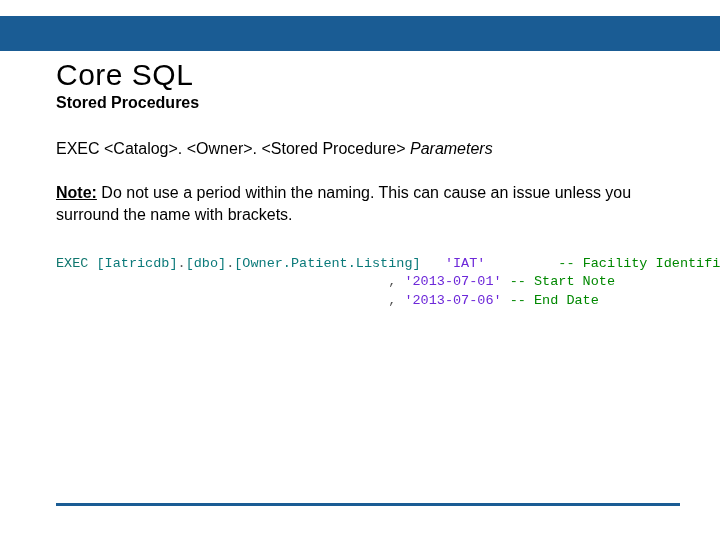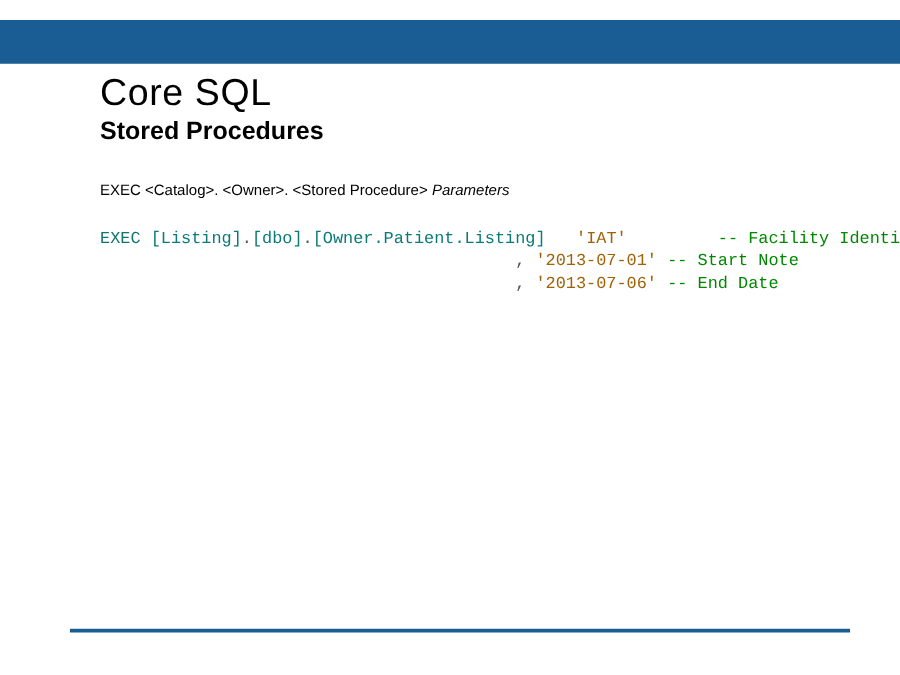--- a/index.html
+++ b/index.html
@@ -23,40 +23,39 @@
     left: 0;
     width: 100%;
     height: 35px;
     background: #1a5c94;
   }
   .content {
     position: absolute;
     top: 58px;
     left: 56px;
     right: 40px;
-    margin-left: 24px;
   }
   .title {
     font-size: 30px;
     font-weight: 400;
     letter-spacing: 0.5px;
     margin: 0 0 2px 0;
   }
   .subtitle {
-    font-size: 20px;
+    font-size: 16px;
     font-weight: bold;
     margin: 0 0 28px 0;
   }
   .body-text {
     font-size: 16px;
     line-height: 1.35;
     margin: 0 0 24px 0;
   }
   .syntax-line {
-    font-size: 12px;
+    font-size: 16px;
     margin: 0 0 24px 0;
   }
   .syntax-line .italic {
     font-style: italic;
   }
   .note-line {
     font-size: 16px;
     line-height: 1.35;
     margin: 0 0 30px 0;
   }
@@ -66,21 +65,21 @@
   }
   .code-block {
     font-family: Consolas, "Courier New", monospace;
     font-size: 13.5px;
     white-space: pre;
     line-height: 1.35;
   }
   .kw   { color: #0f766e; }
   .id   { color: #0b7a7a; }
   .pun  { color: #555555; }
-  .str  { color: #a16207; }
+  .str  { color: #6d28d9; }
   .com  { color: #008800; }
   .bottombar {
     position: absolute;
     left: 56px;
     right: 40px;
     bottom: 34px;
     height: 3px;
     background: #1a5c94;
   }
 </style>
@@ -92,20 +91,23 @@
 
   <div class="content">
     <h1 class="title">Core SQL</h1>
     <div class="subtitle">Stored Procedures</div>
 
 
     <p class="syntax-line">
       <span>EXEC &lt;Catalog&gt;. &lt;Owner&gt;. &lt;Stored Procedure&gt; </span><span class="italic">Parameters</span>
     </p>
 
+    <p class="note-line">
+      <span class="note-label">Note:</span><span> Do not use a period within the naming.  This can cause an issue unless you surround the name with brackets.</span>
+    </p>
 
-    <div class="code-block"><span class="kw">EXEC</span> <span class="id">[Listing]</span><span class="pun">.</span><span class="id">[dbo]</span><span class="pun">.</span><span class="id">[Owner.Patient.Listing]</span><span class="pun">   </span><span class="str">'IAT'</span><span>         </span><span class="com">-- Facility Identifier</span>
+    <div class="code-block"><span class="kw">EXEC</span> <span class="id">[Iatricdb]</span><span class="pun">.</span><span class="id">[dbo]</span><span class="pun">.</span><span class="id">[Owner.Patient.Listing]</span><span class="pun">   </span><span class="str">'IAT'</span><span>         </span><span class="com">-- Facility Identifier</span>
                                         <span class="pun"> , </span><span class="str">'2013-07-01'</span><span> </span><span class="com">-- Start Note</span>
                                         <span class="pun"> , </span><span class="str">'2013-07-06'</span><span> </span><span class="com">-- End Date</span></div>
   </div>
 
   <div class="bottombar"></div>
 </div>
 
 </body></html>

